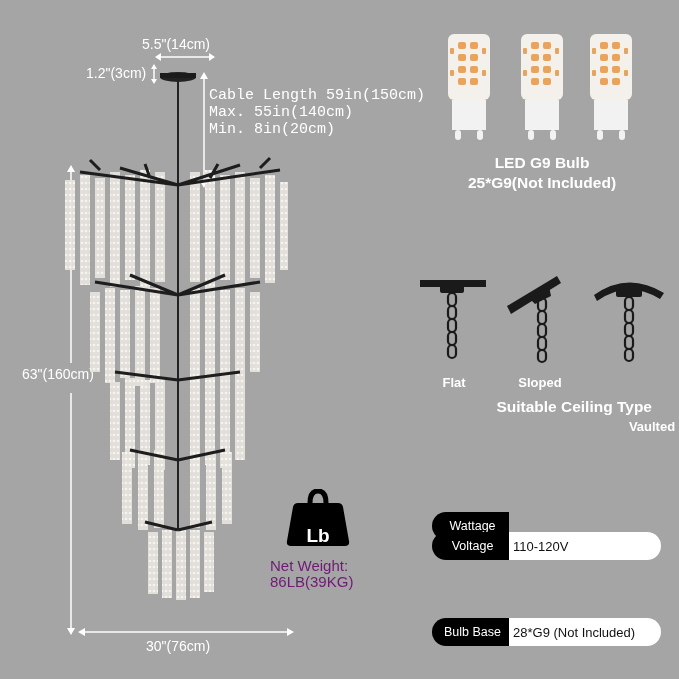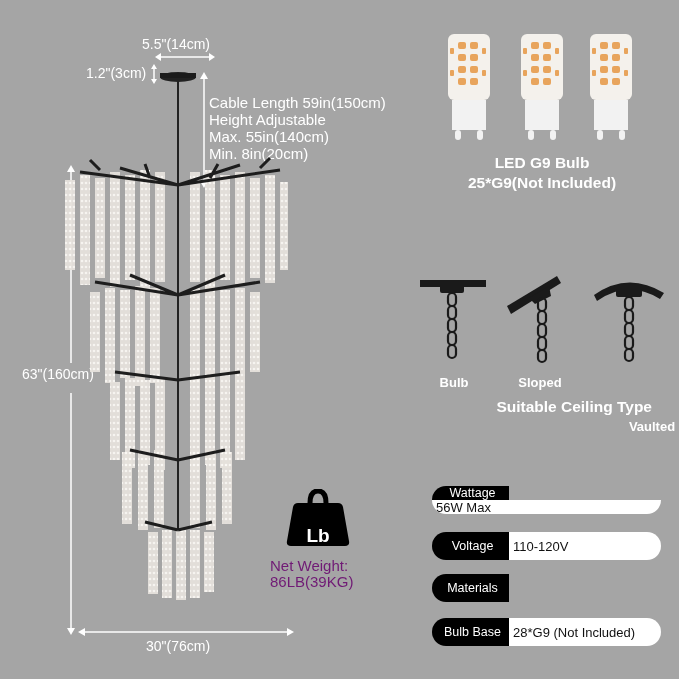--- a/index.html
+++ b/index.html
@@ -28,23 +28,22 @@
   <line x1="4" y1="3" x2="4" y2="17" stroke="#fff" stroke-width="1.5"></line>
   <polygon points="4,0 1,5 7,5" fill="#fff"></polygon>
     <polygon points="4,20 1,15 7,15" fill="#fff"></polygon>
 </svg>
 
 <svg class="abs" style="left:199px;top:72px;" width="10" height="116">
   <line x1="5" y1="4" x2="5" y2="112" stroke="#fff" stroke-width="1.5"></line>
   <polygon points="5,0 1,7 9,7" fill="#fff"></polygon>
     <polygon points="5,116 1,109 9,109" fill="#fff"></polygon>
 </svg>
-<div class="abs" style="left:209px;top:94px;">
+<div class="abs" style="left:209px;top:87px;font-family:Liberation Mono, monospace;">
   <div class="cable-text">Cable Length 59in(150cm)</div>
-  <div class="cable-text">Height Adjustable</div>
   <div class="cable-text">Max. 55in(140cm)</div>
   <div class="cable-text">Min. 8in(20cm)</div>
 </div>
 
 <svg class="abs" style="left:65px;top:165px;" width="12" height="470">
   <line x1="6" y1="4" x2="6" y2="198" stroke="#fff" stroke-width="1.5"></line>
   <line x1="6" y1="228" x2="6" y2="466" stroke="#fff" stroke-width="1.5"></line>
   <polygon points="6,0 2,7 10,7" fill="#fff"></polygon>
     <polygon points="6,470 2,463 10,463" fill="#fff"></polygon>
 </svg>
@@ -191,44 +190,42 @@
   <path d="M2 20 Q36 -4 72 18 L68 24 Q36 4 5 26 Z" fill="#1a1a1a"></path>
   <rect x="24" y="14" width="26" height="8" rx="2" fill="#1a1a1a"></rect>
   <g fill="none" stroke="#1a1a1a" stroke-width="2.2">
     <rect x="33" y="22" width="8" height="13" rx="4"></rect>
       <rect x="33" y="35" width="8" height="13" rx="4"></rect>
     <rect x="33" y="48" width="8" height="13" rx="4"></rect>
       <rect x="33" y="61" width="8" height="13" rx="4"></rect>
     <rect x="33" y="74" width="8" height="12" rx="4"></rect>
   </g>
 </svg>
-<div class="abs ceil-label" style="left:414px;top:375px;">Bulb</div>
+<div class="abs ceil-label" style="left:414px;top:375px;">Flat</div>
 <div class="abs ceil-label" style="left:500px;top:375px;">Sloped</div>
 <div class="abs ceil-label" style="left:612px;top:375px;margin-top:44px;">Vaulted</div>
 <div class="abs bold-caption" style="left:432px;top:398px;width:220px;font-size:15.5px;text-align:right;">Suitable Ceiling Type</div>
 
 <div class="abs" style="left:286px;top:489px;width:64px;height:58px;">
   <svg width="64" height="58" style="position:absolute;left:0;top:0;">
     <path d="M24 14 Q24 2 32 2 Q40 2 40 14" fill="none" stroke="#000" stroke-width="5"></path>
     <path d="M12 14 L52 14 Q56 14 57 18 L63 52 Q64 57 59 57 L5 57 Q0 57 1 52 L7 18 Q8 14 12 14 Z" fill="#000"></path>
   </svg>
   <div style="position:absolute;left:0;top:36px;width:64px;text-align:center;font-size:19px;font-weight:bold;color:#fff;">Lb</div>
 </div>
 <div class="abs" style="left:270px;top:558px;font-size:15px;line-height:16px;color:#701a75;">
   <div>Net Weight:</div>
   <div>86LB(39KG)</div>
 </div>
 
-<div class="spec-row" style="top:486px;flex-direction:column;">
+<div class="spec-row" style="top:512px;">
   <div class="spec-key">Wattage</div>
-  <div class="spec-val">56W Max</div>
 </div>
 <div class="spec-row" style="top:532px;">
   <div class="spec-key">Voltage</div>
   <div class="spec-val">110-120V</div>
 </div>
 <div class="spec-row" style="top:574px;">
-  <div class="spec-key">Materials</div>
 </div>
 <div class="spec-row" style="top:618px;">
   <div class="spec-key">Bulb Base</div>
   <div class="spec-val">28*G9 (Not Included)</div>
 </div>
 
 </body></html>

